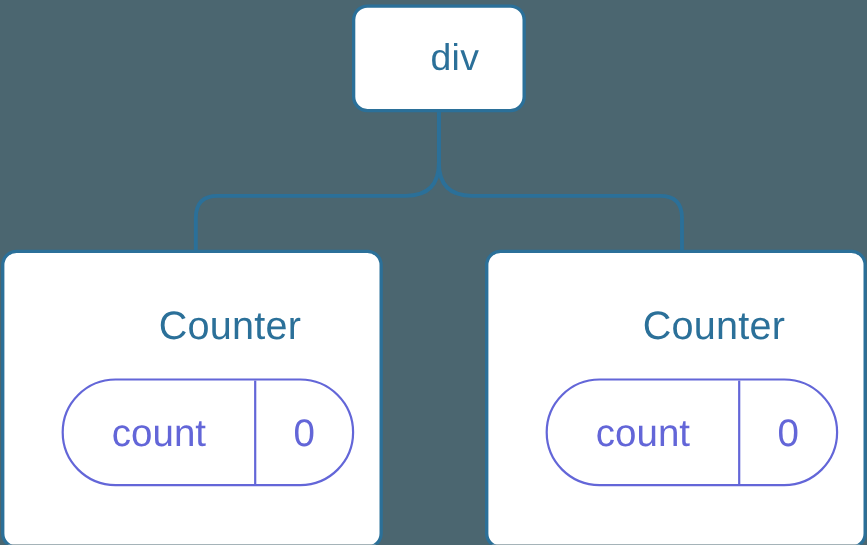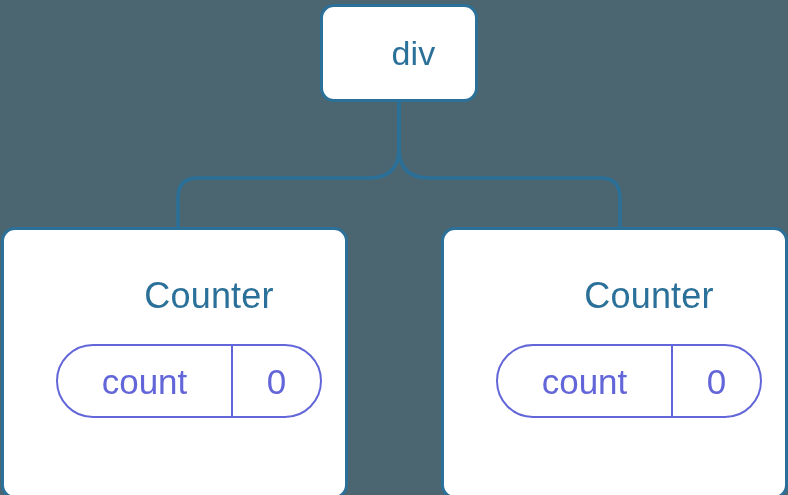--- a/index.html
+++ b/index.html
@@ -75,21 +75,21 @@
     line-height: 1;
     margin-top: 48px;
     letter-spacing: 0.2px;
     margin-left: 40px;
   }
 
   
   .state-pill {
     margin-top: 30px;
     width: 266px;
-    height: 74px;
+    height: 98px;
     border: 2.5px solid #6366d8;
     border-radius: 49px;
     box-sizing: border-box;
     display: flex;
     align-items: stretch;
     background: #ffffff;
   }
   .state-key {
     flex: 0 0 173px;
     display: flex;

